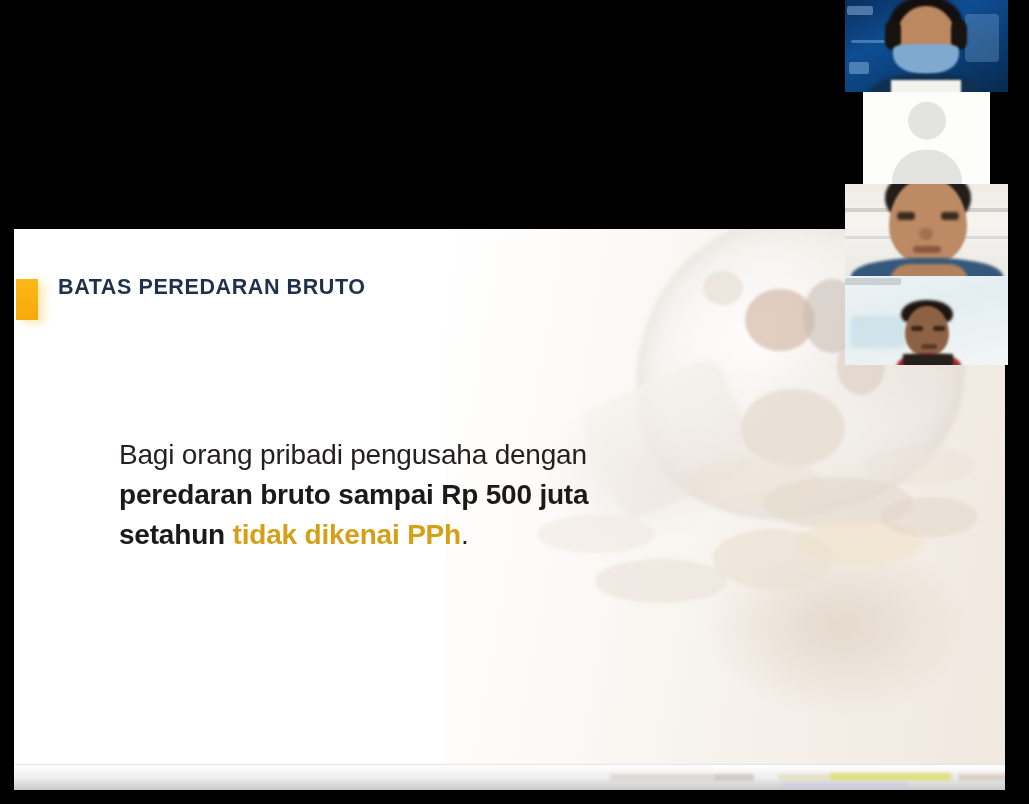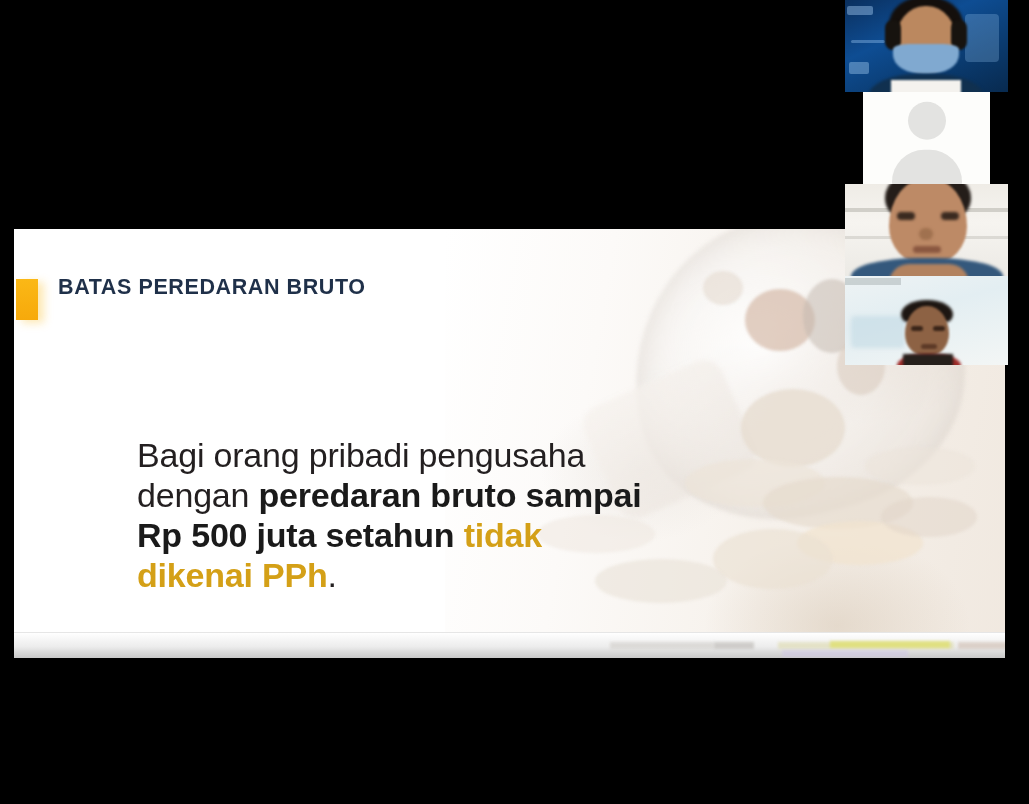--- a/index.html
+++ b/index.html
@@ -21,21 +21,21 @@
     inset: 0;
     background: #000000;
   }
 
   
   #slide-surface {
     position: absolute;
     left: 14px;
     top: 229px;
     width: 991px;
-    height: 429px;
+    height: 561px;
     background: #ffffff;
     overflow: hidden;
   }
 
   
   #slide-photo {
     position: absolute;
     right: 0;
     top: 0;
     width: 560px;
@@ -113,24 +113,24 @@
     letter-spacing: .25px;
     color: #4A4A4A;
     white-space: nowrap;
     
     -webkit-mask-image: linear-gradient(90deg, #000 0%, #000 86%, rgba(0,0,0,.25) 99%, rgba(0,0,0,0) 100%);
             mask-image: linear-gradient(90deg, #000 0%, #000 86%, rgba(0,0,0,.25) 99%, rgba(0,0,0,0) 100%);
   }
 
   #slide-body {
     position: absolute;
-    left: 123px;
+    left: 105px;
     top: 206px;
     width: 520px;
-    font-size: 34px;
+    font-size: 28px;
     line-height: 40px;
     color: #231F20;
     letter-spacing: -.2px;
   }
   #slide-body .em {
     font-weight: bold;
     color: #1A1A1A;
   }
   #slide-body .hl {
     font-weight: bold;

